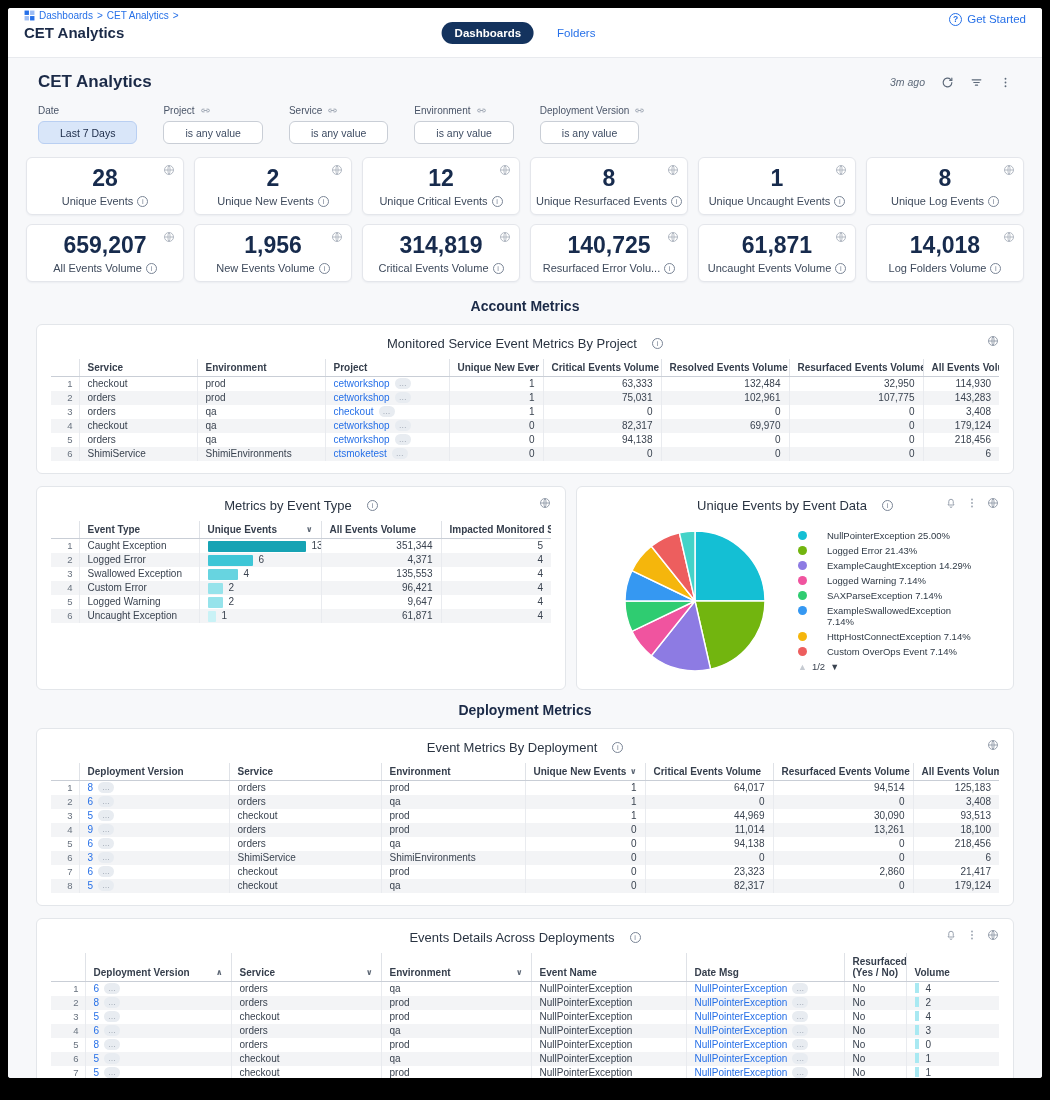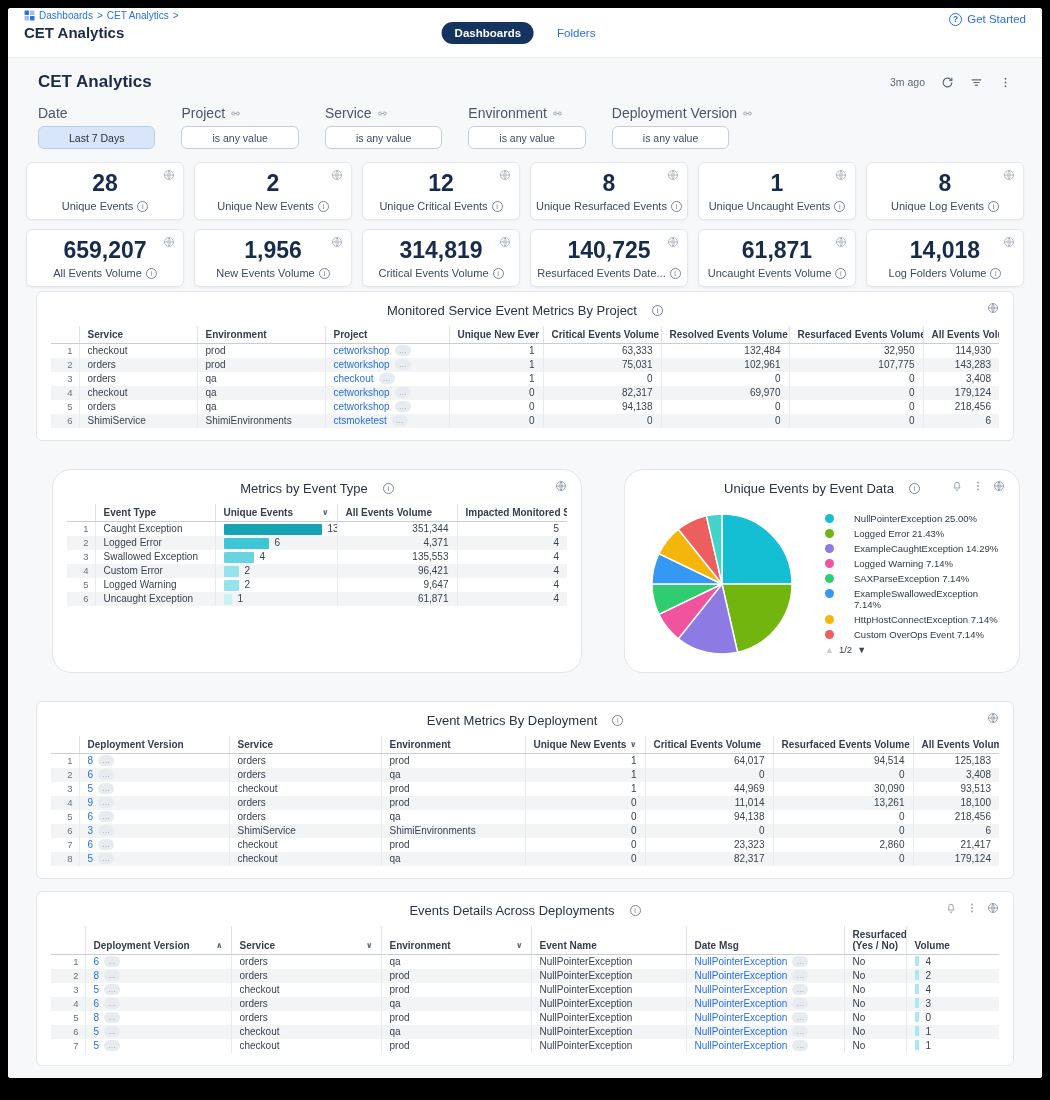--- a/index.html
+++ b/index.html
@@ -25,48 +25,48 @@
   .tb-right { margin-left:auto; }
   .get-started { display:inline-flex; align-items:center; gap:5px; color:#2670E8; font-size:11.5px; text-decoration:none; cursor:pointer; }
   .q-circle { width:13px; height:13px; border:1.4px solid #2670E8; border-radius:50%; display:inline-flex;
               align-items:center; justify-content:center; font-size:8.5px; font-weight:700; }
 
   
   .dash { flex:1; background:#F7F8FA; border-top:1px solid #E8EAEE; overflow:hidden; padding-top:10px; }
   .dash-head { display:flex; align-items:center; justify-content:space-between; padding:0 30px 0 30px; height:28px; }
   .dash-head h2 { font-size:17px; font-weight:600; color:#1B2A47; margin:0; }
   .dash-actions { display:flex; align-items:center; gap:16px; }
-  .ago { font-size:10.5px; color:#5E6A7A; }
+  .ago { font-size:10.5px; color:#5E6A7A;font-style:italic; }
   .ic-btn { background:none; border:none; padding:0; cursor:pointer; line-height:0; }
 
   
   .filter-bar { display:flex; gap:26px; padding:9px 30px 4px 30px; }
-  .f-label { font-size:14px; color:#4A5568; margin-bottom:5px; display:flex; gap:5px; align-items:center; }
-  .f-btn { height:23px; padding:0 30px; border-radius:6px; border:1px solid #C9CED6; background:#fff;
+  .f-label { font-size:10px; color:#4A5568; margin-bottom:5px; display:flex; gap:5px; align-items:center; }
+  .f-btn { height:23px; padding:0 21px; border-radius:6px; border:1px solid #C9CED6; background:#fff;
            font-size:10.5px; color:#3E4C63; cursor:pointer; font-family:inherit;text-align:center; }
   .f-btn.active { background:#D9E6F9; border-color:#B9CFF2; color:#1B2A47; }
 
   
   .kpi-grid { display:grid; grid-template-columns:repeat(6,1fr); gap:9px 10px; padding:9px 18px 4px 18px; }
   .kpi { background:#fff; border:1px solid #E4E6EB; border-radius:6px; box-shadow:0 1px 2px rgba(20,40,80,.05);
          position:relative; text-align:center; height:58px; padding-top:7px; }
   .kpi .globe { position:absolute; top:6px; right:8px; opacity:.75; }
   .kpi-v { font-size:23px; font-weight:700; color:#172B4D; line-height:26px;text-align:center; }
   .kpi-l { font-size:11px; color:#3E4A5C; margin-top:1px; display:inline-flex; gap:4px; align-items:center; }
 
   .section { text-align:center; font-size:14px; font-weight:700; color:#1B2A47; margin:12px 0 10px 0; }
 
   
   .panel { margin:0 28px 12px 28px; background:#fff; border:1px solid #E3E6EA; border-radius:6px;
            padding:9px 14px 12px 14px; position:relative; }
   .p-head { text-align:center; position:relative; margin-bottom:8px; height:17px; }
   .p-title { font-size:13px; color:#2A3442; display:inline-flex; gap:15px; align-items:center; }
   .p-icons { position:absolute; right:0; top:1px; display:flex; gap:9px; align-items:center; }
   .panel-row { display:flex; gap:10px; margin:0 28px 12px 28px; align-items:stretch; }
-  .panel-row .panel { margin:16px;border-radius:19px; }
+  .panel-row .panel { margin:0; }
   .p-left { flex:0 0 530px; }
   .p-right { flex:1; }
 
   .i-info { width:11px; height:11px; border:1px solid #7A8596; border-radius:50%; display:inline-flex; flex:none;
             align-items:center; justify-content:center; font-size:7.5px; color:#7A8596; font-style:normal; }
 
   
   table.grid { width:100%; border-collapse:collapse; table-layout:fixed; font-size:10px; color:#3A4350; }
   .grid th { font-weight:700; font-size:10px; text-align:left; padding:3px 8px; border-bottom:1px solid #C9CED6;
              color:#353E4C; white-space:nowrap; overflow:hidden; vertical-align:bottom; }
@@ -256,39 +256,40 @@
               <circle cx="12" cy="12" r="9"></circle>
               <path d="M3 12h18M12 3c3 3.5 3 14 0 18M12 3c-3 3.5-3 14 0 18"></path>
             </svg></span><div class="kpi-v">314,819</div><div class="kpi-l">
             <span>Critical Events Volume</span>
             <span class="i-info">i</span>
           </div></div>
         <div class="kpi"><span class="globe ic-btn"><svg width="12" height="12" viewBox="0 0 24 24" fill="none" stroke="#98A1AE" stroke-width="2">
               <circle cx="12" cy="12" r="9"></circle>
               <path d="M3 12h18M12 3c3 3.5 3 14 0 18M12 3c-3 3.5-3 14 0 18"></path>
             </svg></span><div class="kpi-v">140,725</div><div class="kpi-l">
-            <span>Resurfaced Events Date...</span>
+            <span>Resurfaced Error Volu...</span>
             <span class="i-info">i</span>
           </div></div>
         <div class="kpi"><span class="globe ic-btn"><svg width="12" height="12" viewBox="0 0 24 24" fill="none" stroke="#98A1AE" stroke-width="2">
               <circle cx="12" cy="12" r="9"></circle>
               <path d="M3 12h18M12 3c3 3.5 3 14 0 18M12 3c-3 3.5-3 14 0 18"></path>
             </svg></span><div class="kpi-v">61,871</div><div class="kpi-l">
             <span>Uncaught Events Volume</span>
             <span class="i-info">i</span>
           </div></div>
         <div class="kpi"><span class="globe ic-btn"><svg width="12" height="12" viewBox="0 0 24 24" fill="none" stroke="#98A1AE" stroke-width="2">
               <circle cx="12" cy="12" r="9"></circle>
               <path d="M3 12h18M12 3c3 3.5 3 14 0 18M12 3c-3 3.5-3 14 0 18"></path>
             </svg></span><div class="kpi-v">14,018</div><div class="kpi-l">
             <span>Log Folders Volume</span>
             <span class="i-info">i</span>
           </div></div>
       </div>
 
+    <h3 class="section">Account Metrics</h3>
 
     <section class="panel">
       <div class="p-head">
         <span class="p-title">
           <span>Monitored Service Event Metrics By Project</span>
             <span class="i-info">i</span>
         </span>
         <span class="p-icons">
             <button class="ic-btn"><svg width="12" height="12" viewBox="0 0 24 24" fill="none" stroke="#98A1AE" stroke-width="2">
                 <circle cx="12" cy="12" r="9"></circle>
@@ -544,20 +545,21 @@
               <div class="pg">
                 <span class="up">▲</span>
                 <span>1/2</span>
                 <span class="dn">▼</span>
               </div>
             </div>
         </div>
       </section>
     </div>
 
+    <h3 class="section">Deployment Metrics</h3>
 
     <section class="panel">
       <div class="p-head">
         <span class="p-title">
           <span>Event Metrics By Deployment</span>
             <span class="i-info">i</span>
         </span>
         <span class="p-icons">
             <button class="ic-btn"><svg width="12" height="12" viewBox="0 0 24 24" fill="none" stroke="#98A1AE" stroke-width="2">
                 <circle cx="12" cy="12" r="9"></circle>

